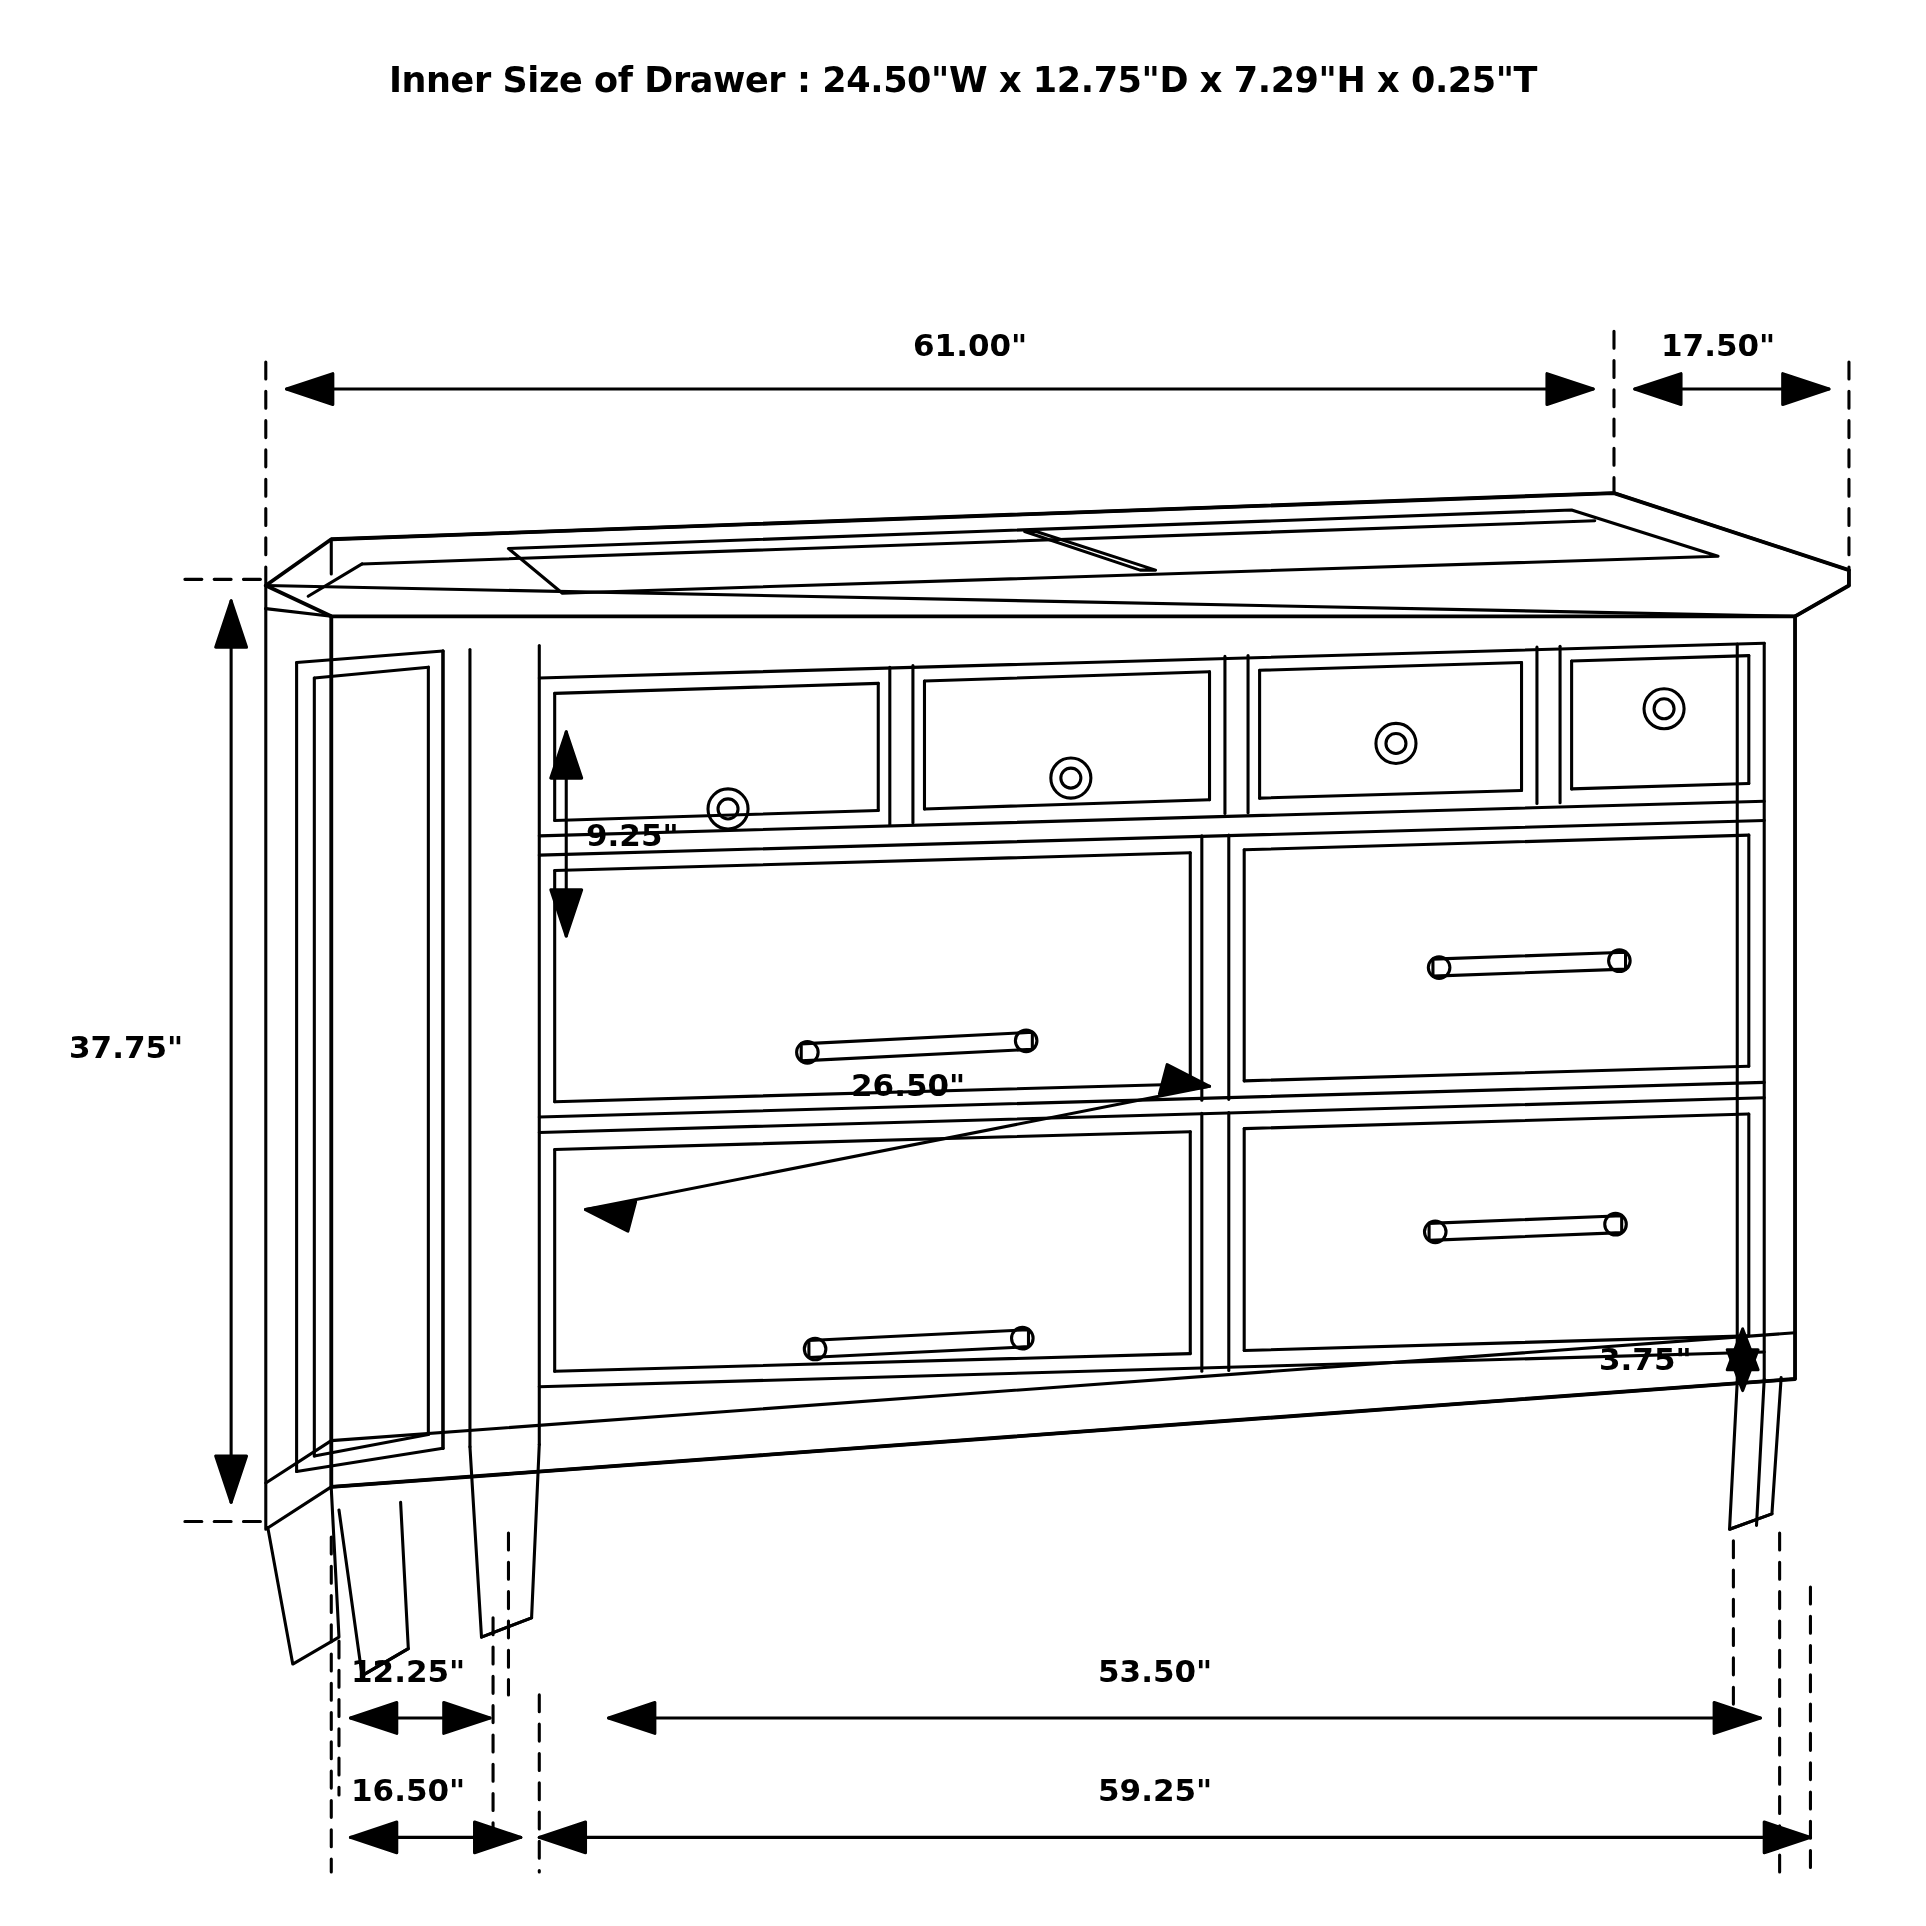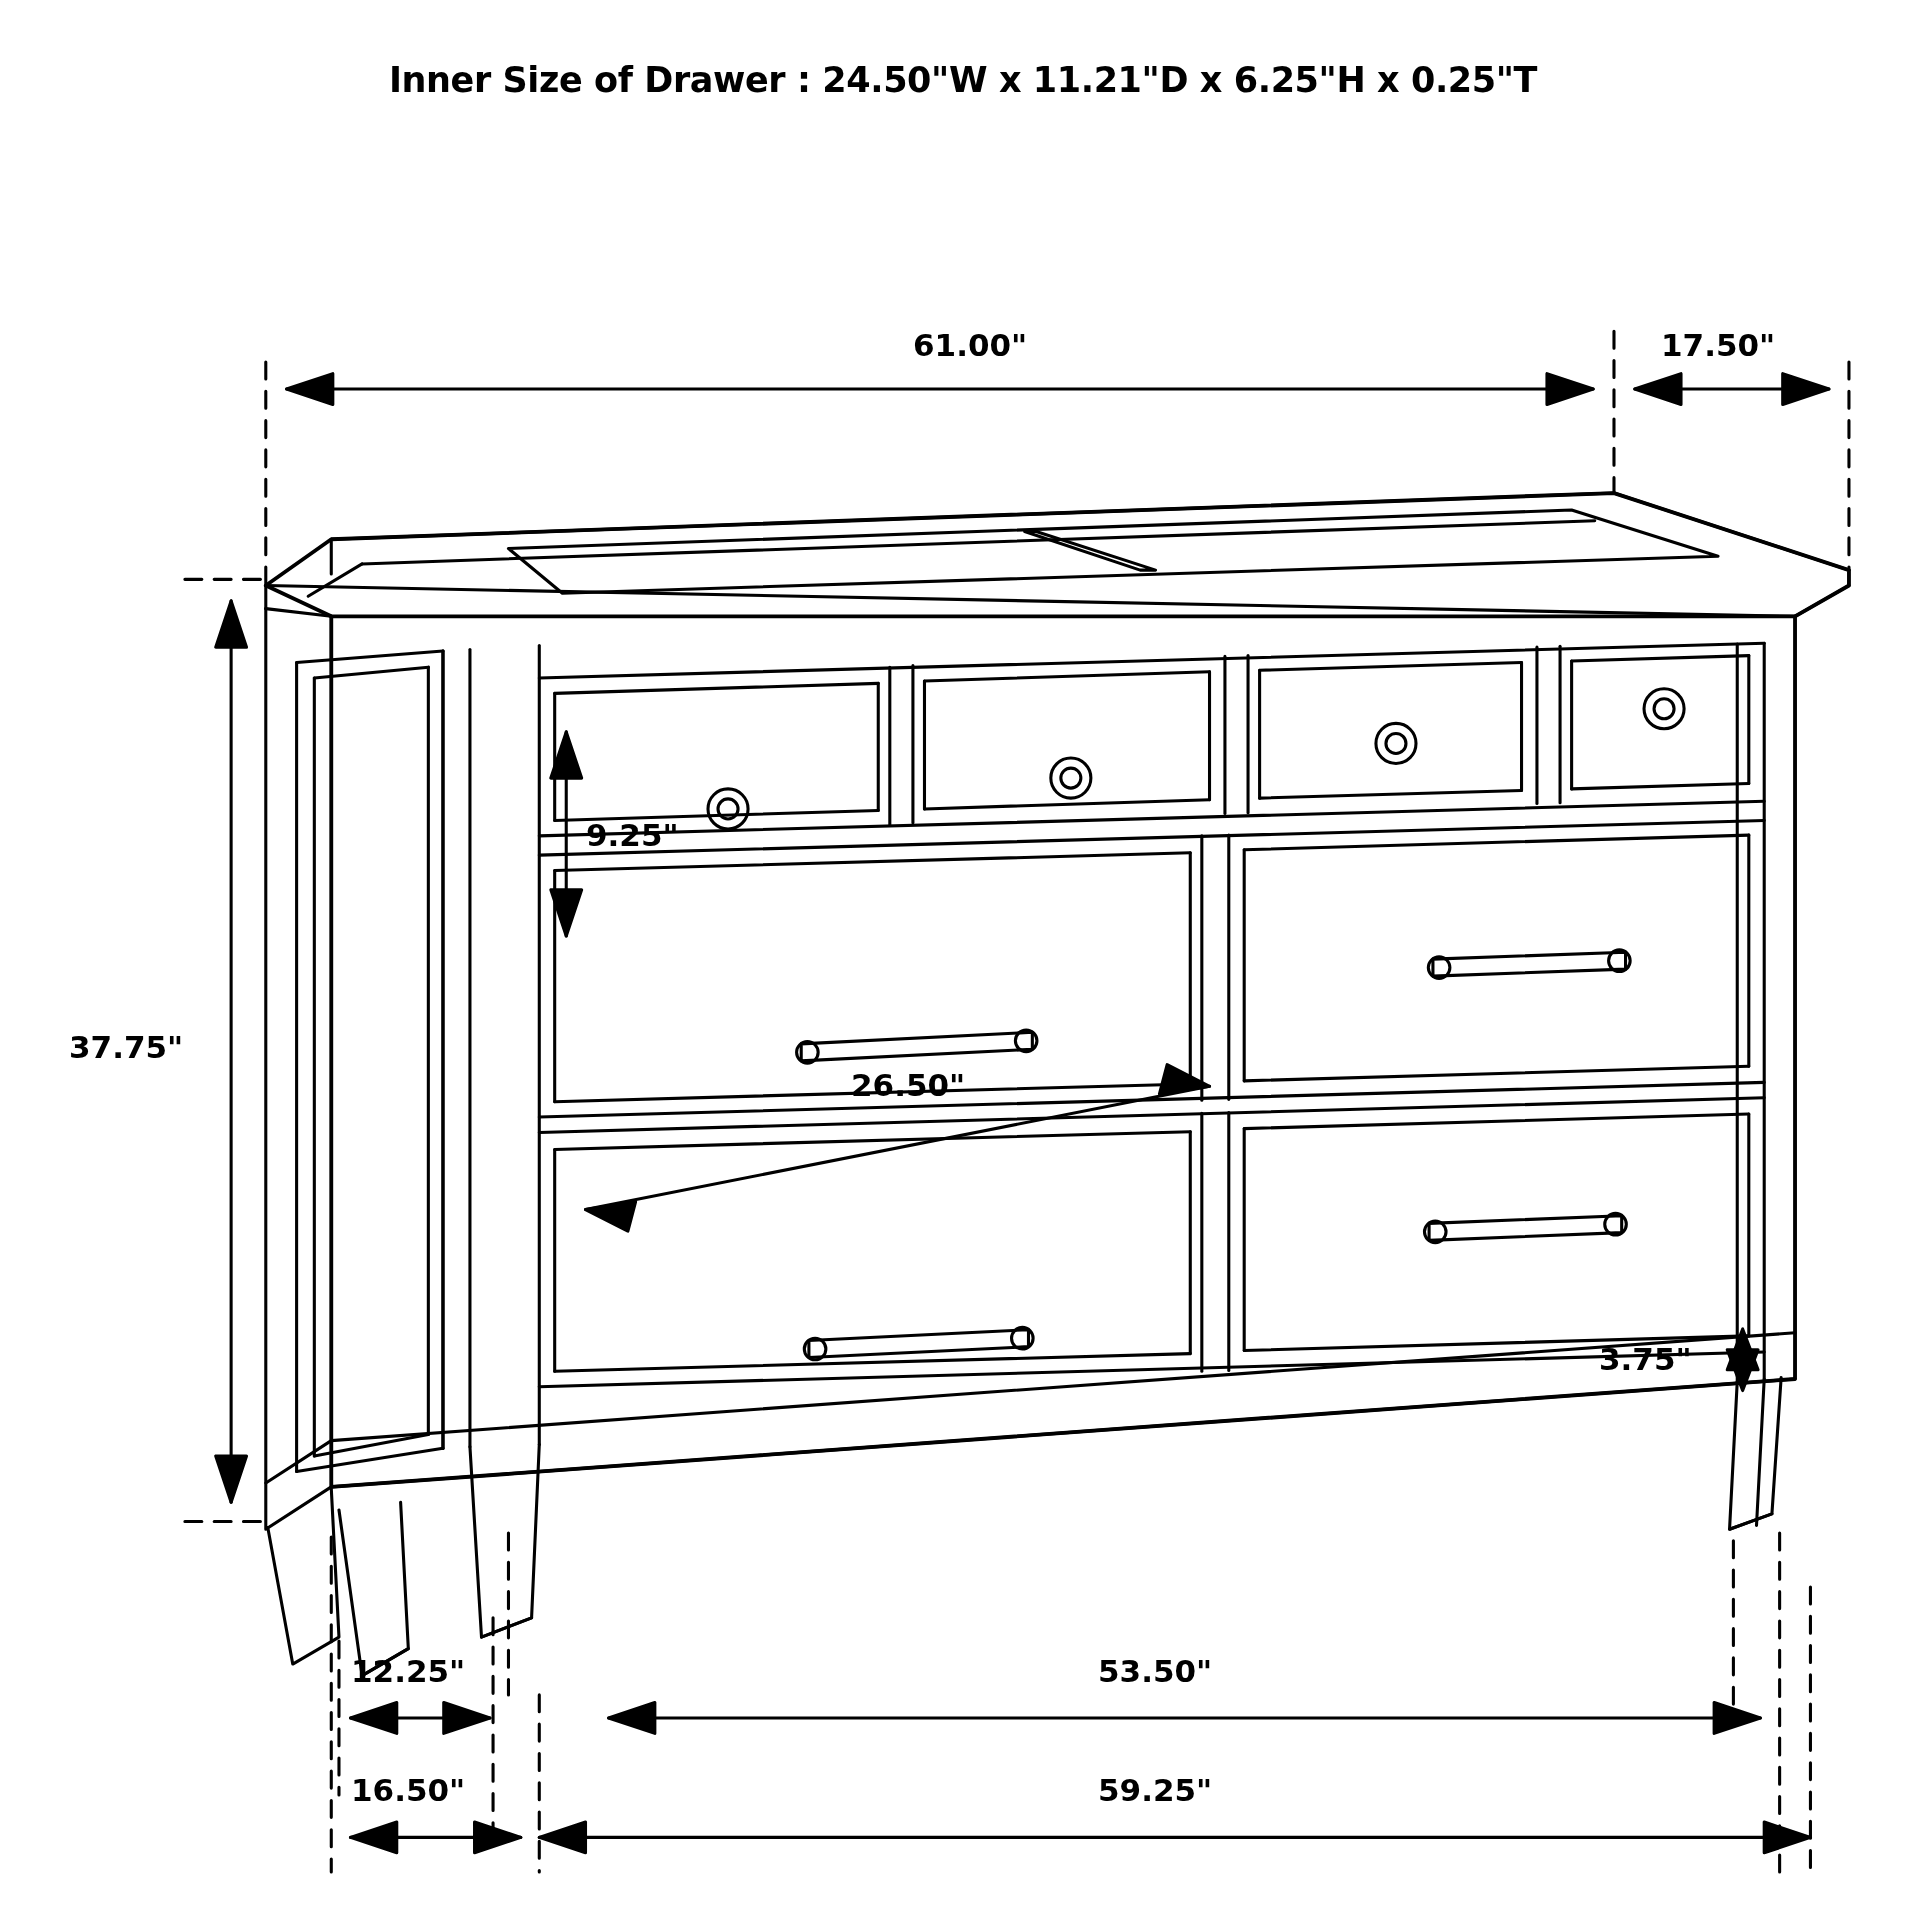--- a/index.html
+++ b/index.html
@@ -42,21 +42,21 @@
     font-size: 31px;
     font-weight: bold;
     white-space: nowrap;
   }
 </style>
 </head>
 <body>
 
 <div id="root">
 
-  <div class="title">Inner Size of Drawer : 24.50"W x 11.21"D x 6.25"H x 0.25"T</div>
+  <div class="title">Inner Size of Drawer : 24.50"W x 12.75"D x 7.29"H x 0.25"T</div>
 
   <svg class="diagram" viewBox="0 0 2500 2500">
     <g fill="none" stroke="#000000" stroke-width="4" stroke-linejoin="round" stroke-linecap="round">
 
       <g>
 
         <path d="M345,760 L430,700 L2095,640 L2400,740 L2400,760 L2330,800 L430,800 Z" stroke-width="5"></path>
         <path d="M345,760 L2330,800"></path>
         <path d="M430,700 L2095,640"></path>
         <path d="M2095,640 L2400,740"></path>

